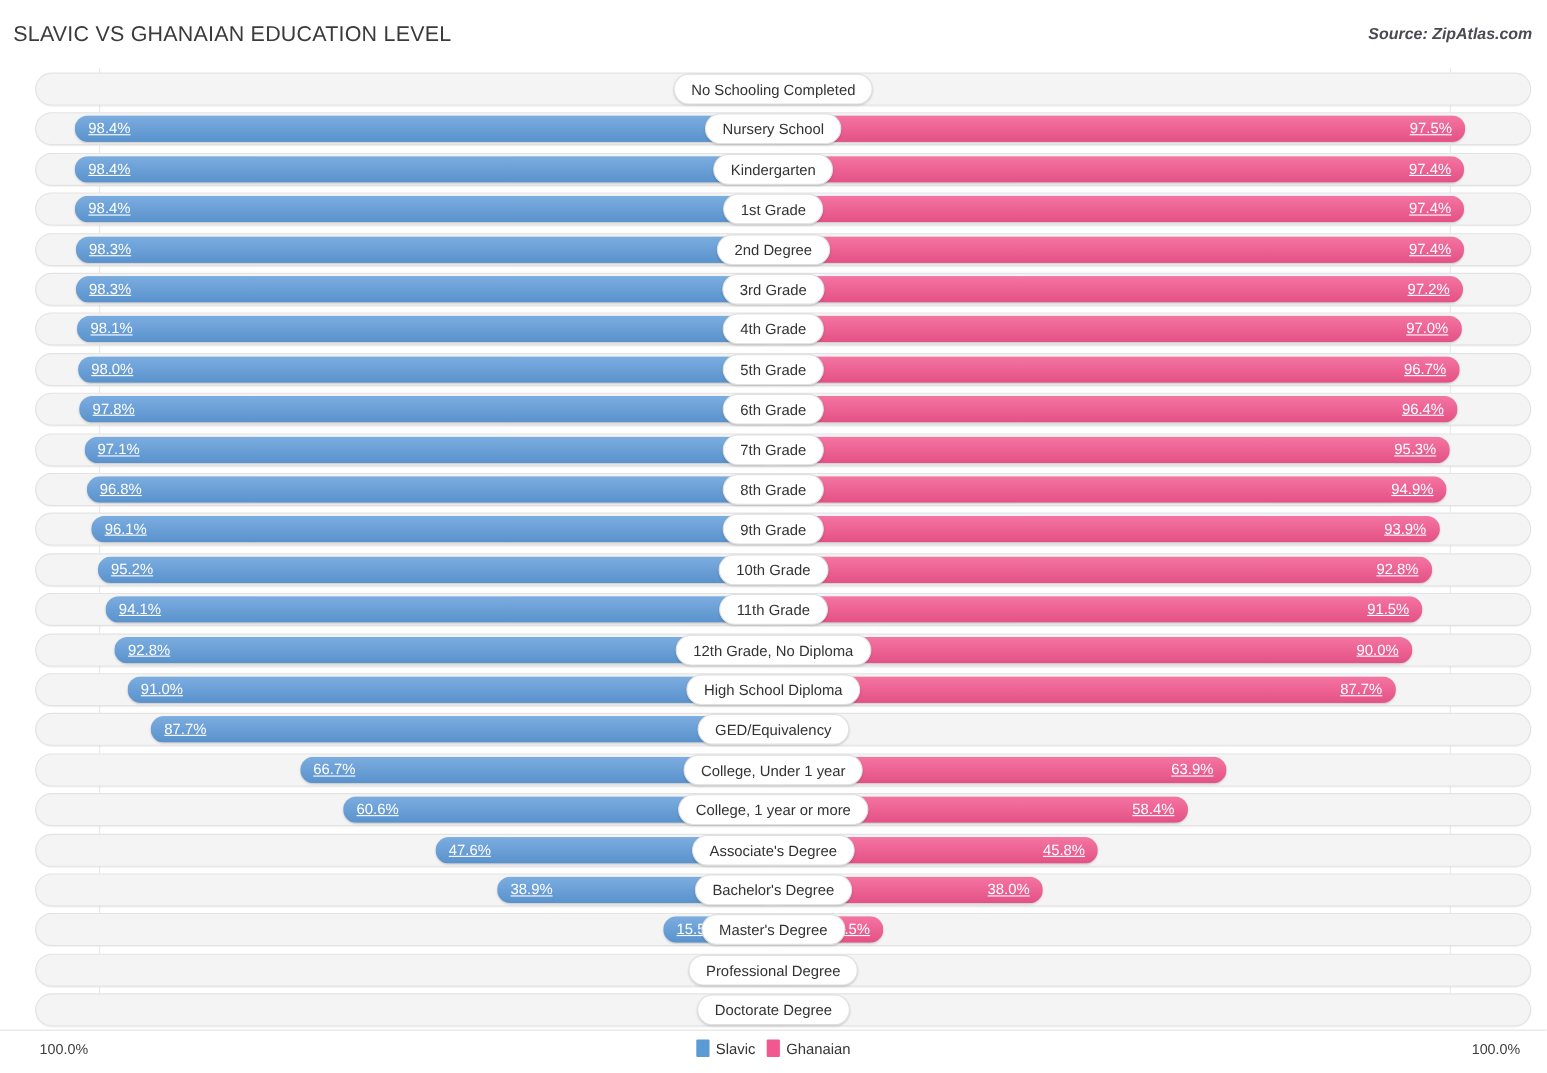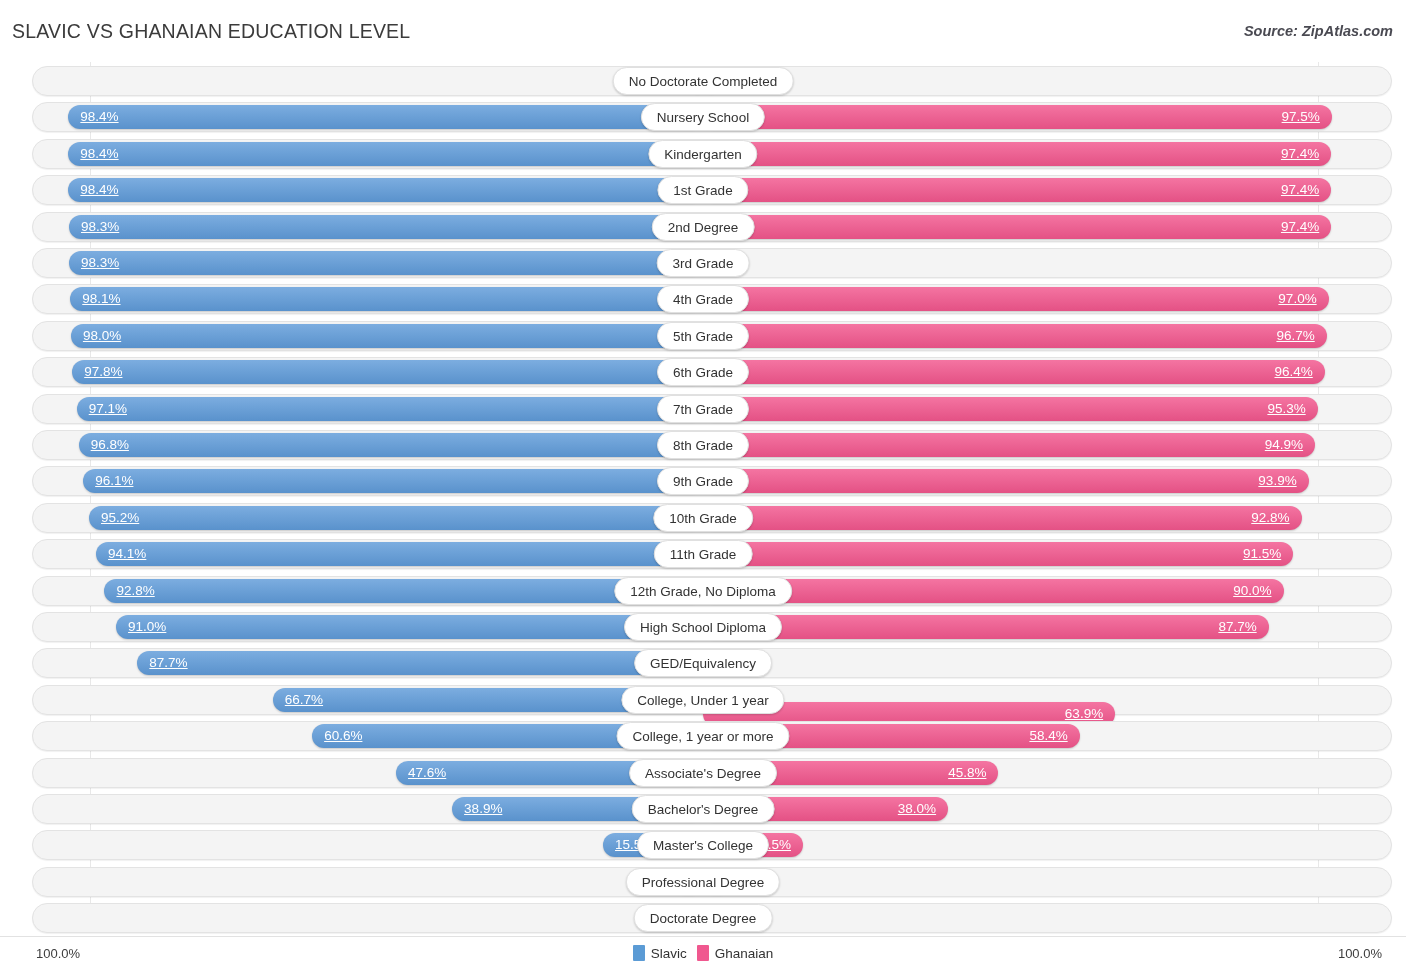--- a/index.html
+++ b/index.html
@@ -188,21 +188,21 @@
         <div class="row" style="top: 4px;">
           <div class="track"></div>
           <div class="half left">
             <div class="bar left" style="width: 10.965px; background: rgb(163, 198, 234);"></div>
             <span class="outval" style="right: 18.965px;">1.7%</span>
           </div>
           <div class="half right">
             <div class="bar right" style="width: 16.77px; background: rgb(247, 160, 193);"></div>
             <span class="outval" style="left: 24.77px;">2.6%</span>
           </div>
-          <div class="caplabel">No Doctorate Completed</div>
+          <div class="caplabel">No Schooling Completed</div>
         </div>
         <div class="row" style="top: 40.4px;">
           <div class="track"></div>
           <div class="half left">
             <div class="bar left" style="width: 634.68px; background: linear-gradient(rgba(255, 255, 255, 0.18), rgba(0, 0, 0, 0.06)) rgb(95, 155, 217);">
               <span class="val">98.4%</span>
             </div>
           </div>
           <div class="half right">
             <div class="bar right" style="width: 628.875px; background: linear-gradient(rgba(255, 255, 255, 0.18), rgba(0, 0, 0, 0.06)) rgb(242, 86, 141);">
@@ -253,20 +253,25 @@
           </div>
           <div class="caplabel">2nd Degree</div>
         </div>
         <div class="row" style="top: 186px;">
           <div class="track"></div>
           <div class="half left">
             <div class="bar left" style="width: 634.035px; background: linear-gradient(rgba(255, 255, 255, 0.18), rgba(0, 0, 0, 0.06)) rgb(95, 155, 217);">
               <span class="val">98.3%</span>
             </div>
           </div>
+          <div class="half right">
+            <div class="bar right" style="width: 626.94px; background: linear-gradient(rgba(255, 255, 255, 0.18), rgba(0, 0, 0, 0.06)) rgb(242, 86, 141);">
+              <span class="val">97.2%</span>
+            </div>
+          </div>
           <div class="caplabel">3rd Grade</div>
         </div>
         <div class="row" style="top: 222.4px;">
           <div class="track"></div>
           <div class="half left">
             <div class="bar left" style="width: 632.745px; background: linear-gradient(rgba(255, 255, 255, 0.18), rgba(0, 0, 0, 0.06)) rgb(95, 155, 217);">
               <span class="val">98.1%</span>
             </div>
           </div>
           <div class="half right">
@@ -412,21 +417,21 @@
           <div class="caplabel">GED/Equivalency</div>
         </div>
         <div class="row" style="top: 622.8px;">
           <div class="track"></div>
           <div class="half left">
             <div class="bar left" style="width: 430.215px; background: linear-gradient(rgba(255, 255, 255, 0.18), rgba(0, 0, 0, 0.06)) rgb(95, 155, 217);">
               <span class="val">66.7%</span>
             </div>
           </div>
           <div class="half right">
-            <div class="bar right" style="width: 412.155px; background: linear-gradient(rgba(255, 255, 255, 0.18), rgba(0, 0, 0, 0.06)) rgb(242, 86, 141); margin-top: 14px;">
+            <div class="bar right" style="width: 412.155px; background: linear-gradient(rgba(255, 255, 255, 0.18), rgba(0, 0, 0, 0.06)) rgb(242, 86, 141);">
               <span class="val">63.9%</span>
             </div>
           </div>
           <div class="caplabel">College, Under 1 year</div>
         </div>
         <div class="row" style="top: 659.2px;">
           <div class="track"></div>
           <div class="half left">
             <div class="bar left" style="width: 390.87px; background: linear-gradient(rgba(255, 255, 255, 0.18), rgba(0, 0, 0, 0.06)) rgb(95, 155, 217);">
               <span class="val">60.6%</span>
@@ -472,21 +477,21 @@
           <div class="half left">
             <div class="bar left" style="width: 99.975px; background: linear-gradient(rgba(255, 255, 255, 0.18), rgba(0, 0, 0, 0.06)) rgb(95, 155, 217);">
               <span class="val">15.5%</span>
             </div>
           </div>
           <div class="half right">
             <div class="bar right" style="width: 99.975px; background: linear-gradient(rgba(255, 255, 255, 0.18), rgba(0, 0, 0, 0.06)) rgb(242, 86, 141);">
               <span class="val">15.5%</span>
             </div>
           </div>
-          <div class="caplabel">Master's College</div>
+          <div class="caplabel">Master's Degree</div>
         </div>
         <div class="row" style="top: 841.2px;">
           <div class="track"></div>
           <div class="half left">
             <div class="bar left" style="width: 12.255px; background: rgb(163, 198, 234);"></div>
             <span class="outval" style="right: 20.255px;">1.9%</span>
           </div>
           <div class="half right">
             <div class="bar right" style="width: 11.61px; background: rgb(247, 160, 193);"></div>
             <span class="outval" style="left: 19.61px;">1.8%</span>

